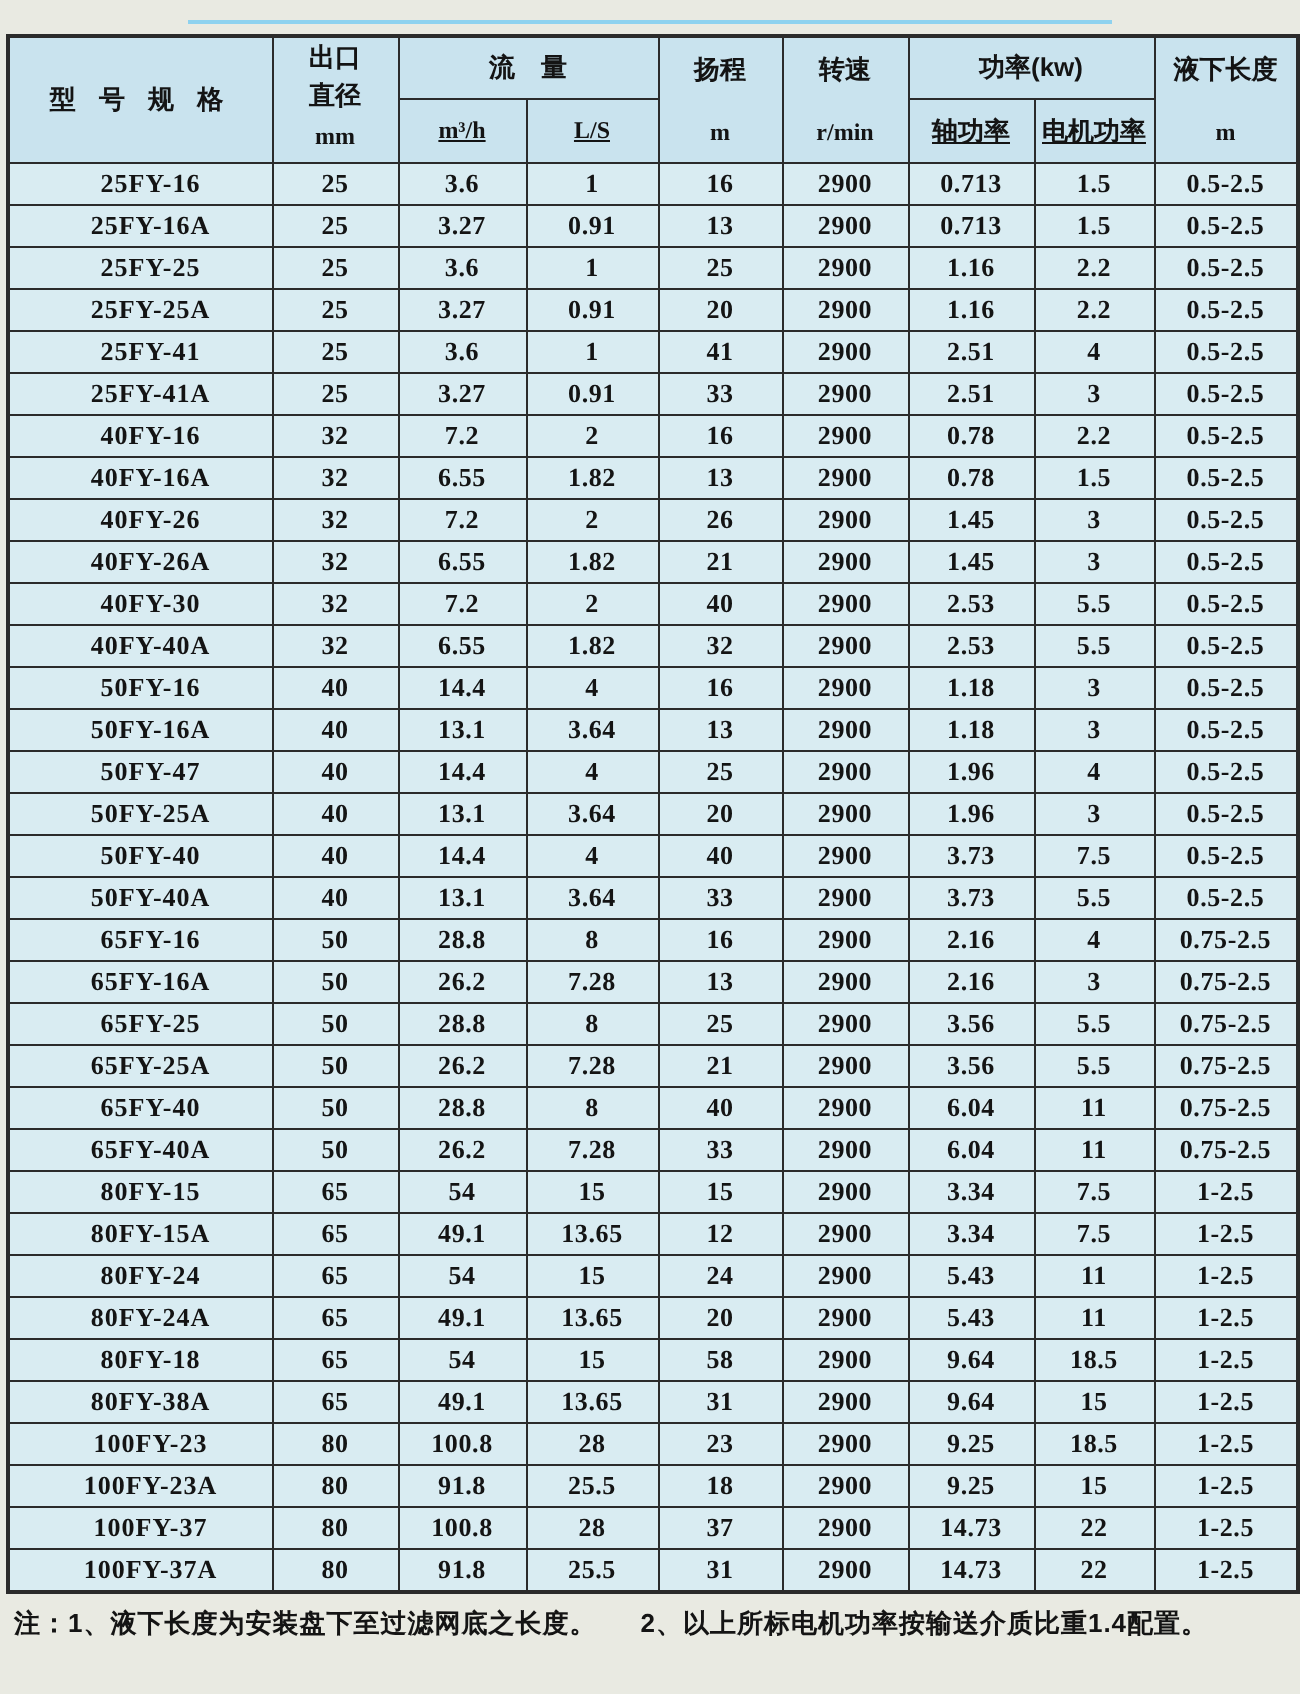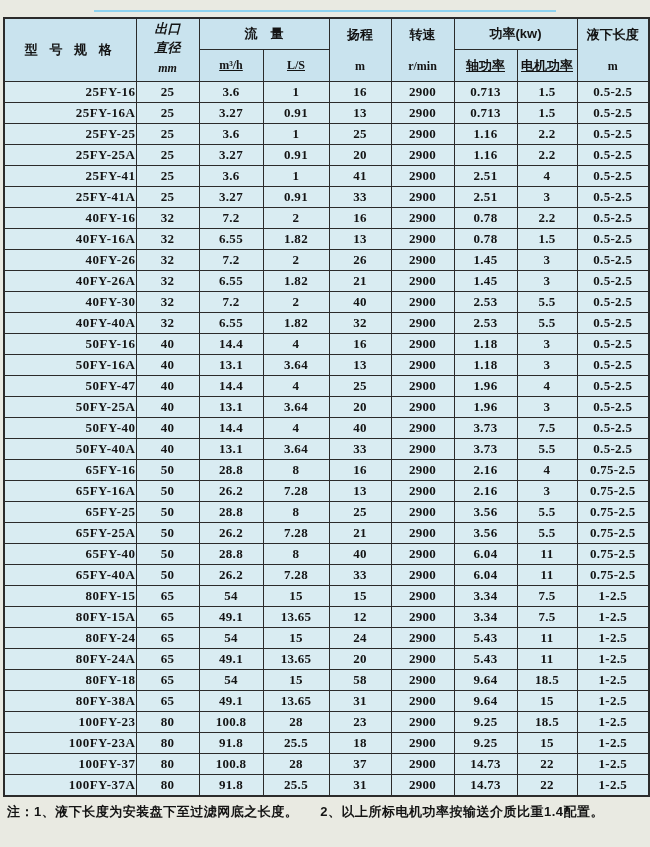--- a/index.html
+++ b/index.html
@@ -38,34 +38,34 @@
     overflow:hidden; white-space:nowrap;
   }
   thead th{
     background:var(--header-bg);
     font-size:13px; font-weight:bold; padding:0;
   }
   thead tr.h2 th{ height:31px;text-decoration:underline; }
   .model-h{ letter-spacing:4px; }
   .flow-h{ height:31px; }
   .stack div{ height:31px; line-height:32px; }
-  .outlet div{ height:19px; line-height:19px;font-style:italic; }
+  .outlet div{ height:19px; line-height:19px; }
   .outlet .unit{ height:24px; line-height:22px; }
   .unit{
     font-family:"Liberation Serif","DejaVu Serif",serif;
     font-weight:bold; font-size:12px;
   }
   tbody td{
     height:20px;
     background:var(--cell-bg);
     font-family:"Liberation Serif","DejaVu Serif",serif;
     font-weight:bold; font-size:13px; letter-spacing:0.3px;
     line-height:20px;
   }
-  tbody td.model{ text-align:right; padding-left:10px; letter-spacing:0.5px; }
+  tbody td.model{ text-align:center; padding-left:10px; letter-spacing:0.5px; }
   .notes{
     margin:6px 0 0 7px;
     font-size:13px; font-weight:bold; letter-spacing:0.5px;
     white-space:nowrap;
   }
   .note-gap{ margin-left:22px; }
 </style>
 </head>
 <body>
 

